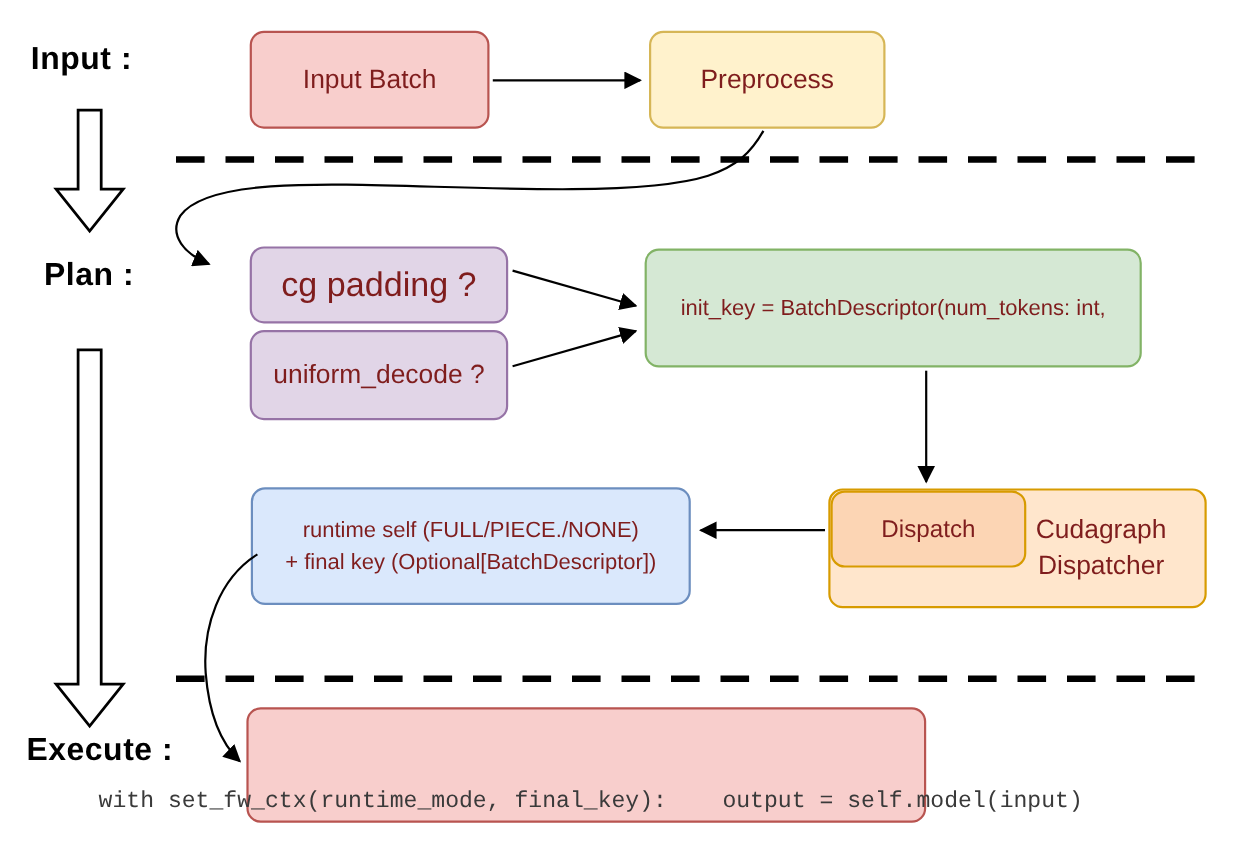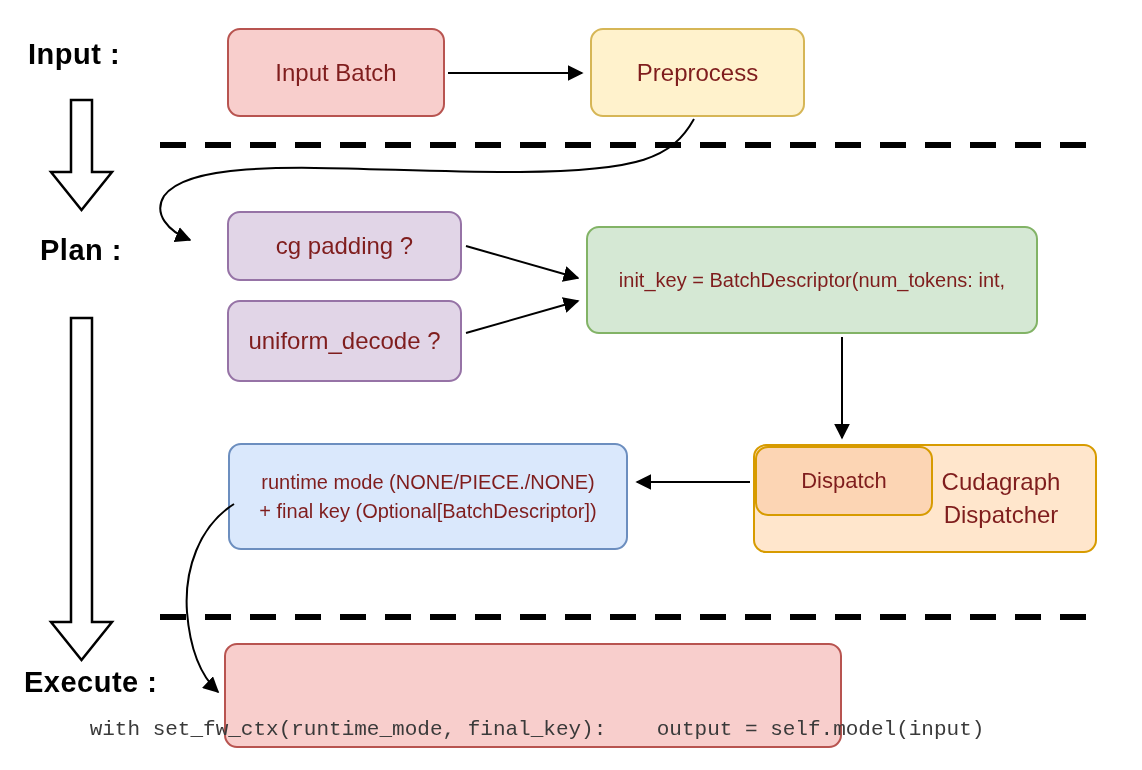--- a/index.html
+++ b/index.html
@@ -16,21 +16,21 @@
   #lbl-execute { left:24px;  top:666px; }
 
   .box {
     position:absolute; box-sizing:border-box; border:2px solid #000;
     border-radius:13px; display:flex; align-items:center; justify-content:center;
     text-align:center; color:#7f1d1d; z-index:1;
   }
   .box .line { width:100%; }
   #box-input-batch    { left:227px; top:28px;  width:218px; height:89px;  font-size:24px; }
   #box-preprocess     { left:590px; top:28px;  width:215px; height:89px;  font-size:24px; }
-  #box-cg-padding     { left:227px; top:211px; width:235px; height:70px;  font-size:24px; }
+  #box-cg-padding     { left:227px; top:224px; width:235px; height:70px;  font-size:31px; }
   #box-uniform-decode { left:227px; top:300px; width:235px; height:82px;  font-size:24px; }
   #box-init-key       { left:586px; top:226px; width:452px; height:108px; font-size:20px;
                         flex-direction:row; line-height:1.4;gap:11px; }
   #box-runtime-mode   { left:228px; top:443px; width:400px; height:107px; font-size:20px;
                         flex-direction:column; line-height:1.45; }
   #box-cudagraph      { left:753px; top:444px; width:344px; height:109px; font-size:24px;
                         justify-content:flex-end; padding-right:14px; z-index:1; }
   #box-cudagraph .twolines { width:160px; text-align:center; line-height:1.35; }
   #box-dispatch       { left:755px; top:446px; width:178px; height:70px;  font-size:22px; z-index:3; }
   #box-exec-code      { left:224px; top:643px; width:618px; height:105px; z-index:1;
@@ -67,21 +67,21 @@
 
   <div class="box" id="box-uniform-decode" style="background-color: rgb(225, 213, 231); border-color: rgb(150, 115, 166);">
     <span class="line">uniform_decode ?</span>
   </div>
 
   <div class="box" id="box-init-key" style="background-color: rgb(213, 232, 212); border-color: rgb(130, 179, 102);">
     <span class="line">init_key = BatchDescriptor(num_tokens: int,</span>
   </div>
 
   <div class="box" id="box-runtime-mode" style="background-color: rgb(218, 232, 252); border-color: rgb(108, 142, 191);">
-    <span class="line">runtime mode (NONE/PIECE./NONE)</span>
+    <span class="line">runtime self (FULL/PIECE./NONE)</span>
     <span class="line">+ final key (Optional[BatchDescriptor])</span>
   </div>
 
   <div class="box" id="box-cudagraph" style="background-color: rgb(255, 230, 204); border-color: rgb(215, 155, 0);">
     <span class="twolines"><span>Cudagraph</span><br><span>Dispatcher</span></span>
   </div>
 
   <div class="box" id="box-dispatch" style="background-color: rgb(252, 213, 180); border-color: rgb(215, 155, 0); text-align: center;">
     <span class="line">Dispatch</span>
   </div>

